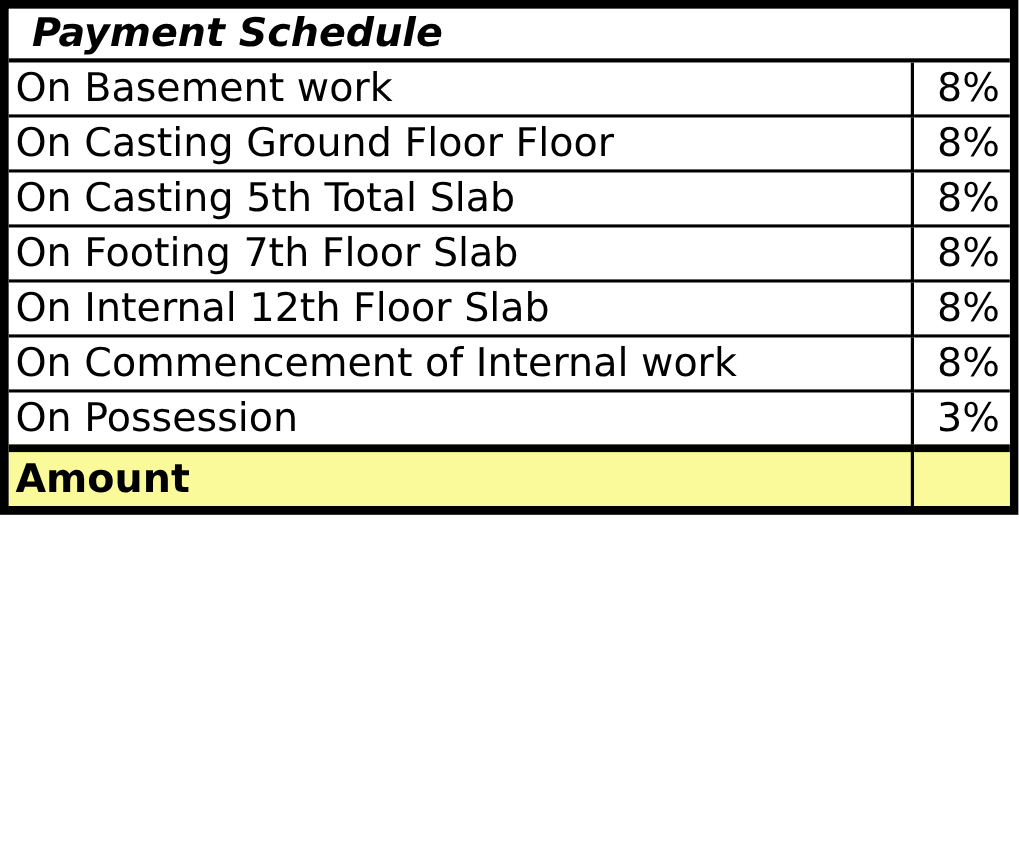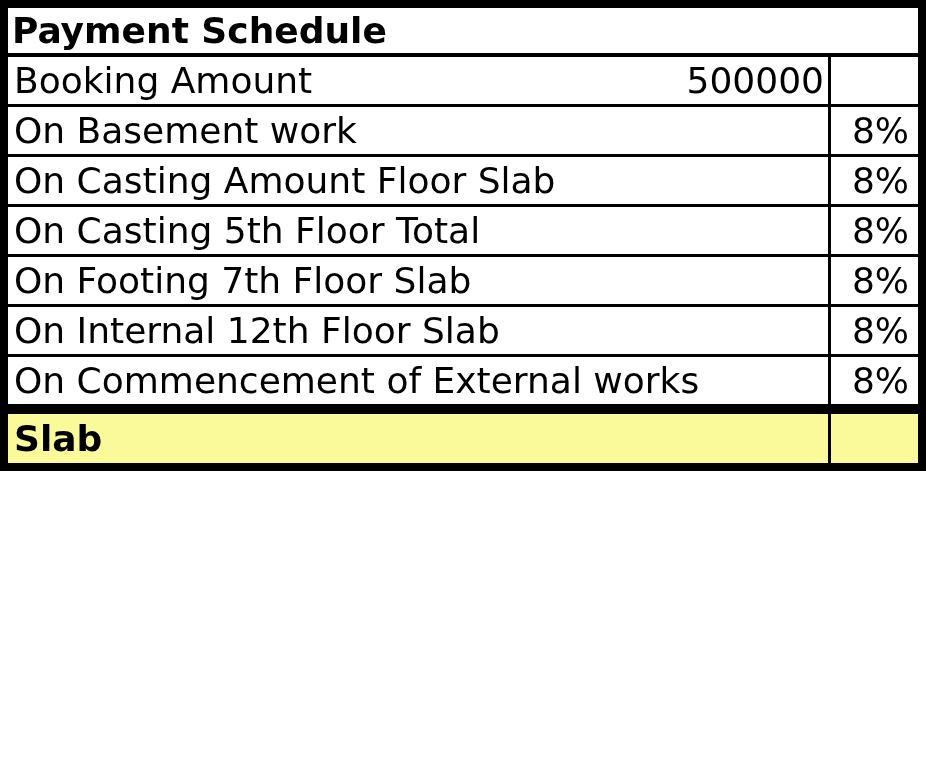--- a/index.html
+++ b/index.html
@@ -34,21 +34,22 @@
     background: #ffffff;
   }
   col.c-label { width: 823px; }
   col.c-pct   { width: 87px;  }
 
   
   tr.row-title td {
     height: 49px;
     border-bottom: 4px solid #000000;
     font-weight: bold;
-    padding-left: 4px;
+    padding-left: 21px;
+    font-style: italic;
   }
   
   tr.row-body td {
     height: 50px;
     border-bottom: 3px solid #000000;
   }
   tr.row-body td.cell-label {
     border-right: 3px solid #000000;
     padding-left: 6px;
   }
@@ -90,53 +91,48 @@
   <colgroup>
     <col class="c-label">
     <col class="c-pct">
   </colgroup>
 
   <tbody>
       <tr class="row-title">
     <td colspan="2">Payment Schedule</td>
   </tr>
 
-  <tr class="row-body">
-    <td class="cell-label">
-      <div class="flex-cell">
-        <span>Booking Amount</span>
-        <span class="amount">500000</span>
-      </div>
-    </td>
-    <td class="cell-pct"></td>
-  </tr>
 
   <tr class="row-body">
     <td class="cell-label">On Basement work</td>
     <td class="cell-pct">8%</td>
   </tr>
   <tr class="row-body">
-    <td class="cell-label">On Casting Amount Floor Slab</td>
+    <td class="cell-label">On Casting Ground Floor Floor</td>
     <td class="cell-pct">8%</td>
   </tr>
   <tr class="row-body">
-    <td class="cell-label">On Casting 5th Floor Total</td>
+    <td class="cell-label">On Casting 5th Total Slab</td>
     <td class="cell-pct">8%</td>
   </tr>
   <tr class="row-body">
     <td class="cell-label">On Footing 7th Floor Slab</td>
     <td class="cell-pct">8%</td>
   </tr>
   <tr class="row-body">
     <td class="cell-label">On Internal 12th Floor Slab</td>
     <td class="cell-pct">8%</td>
   </tr>
   <tr class="row-body">
-    <td class="cell-label">On Commencement of External works</td>
+    <td class="cell-label">On Commencement of Internal work</td>
     <td class="cell-pct">8%</td>
+  </tr>
+  <tr class="row-body row-last">
+    <td class="cell-label">On Possession</td>
+    <td class="cell-pct">3%</td>
   </tr>
 
   <tr class="row-total">
-    <td class="cell-label">Slab</td>
+    <td class="cell-label">Amount</td>
     <td class="cell-pct"></td>
   </tr>
 </tbody>
   </table>
 
 </body></html>

